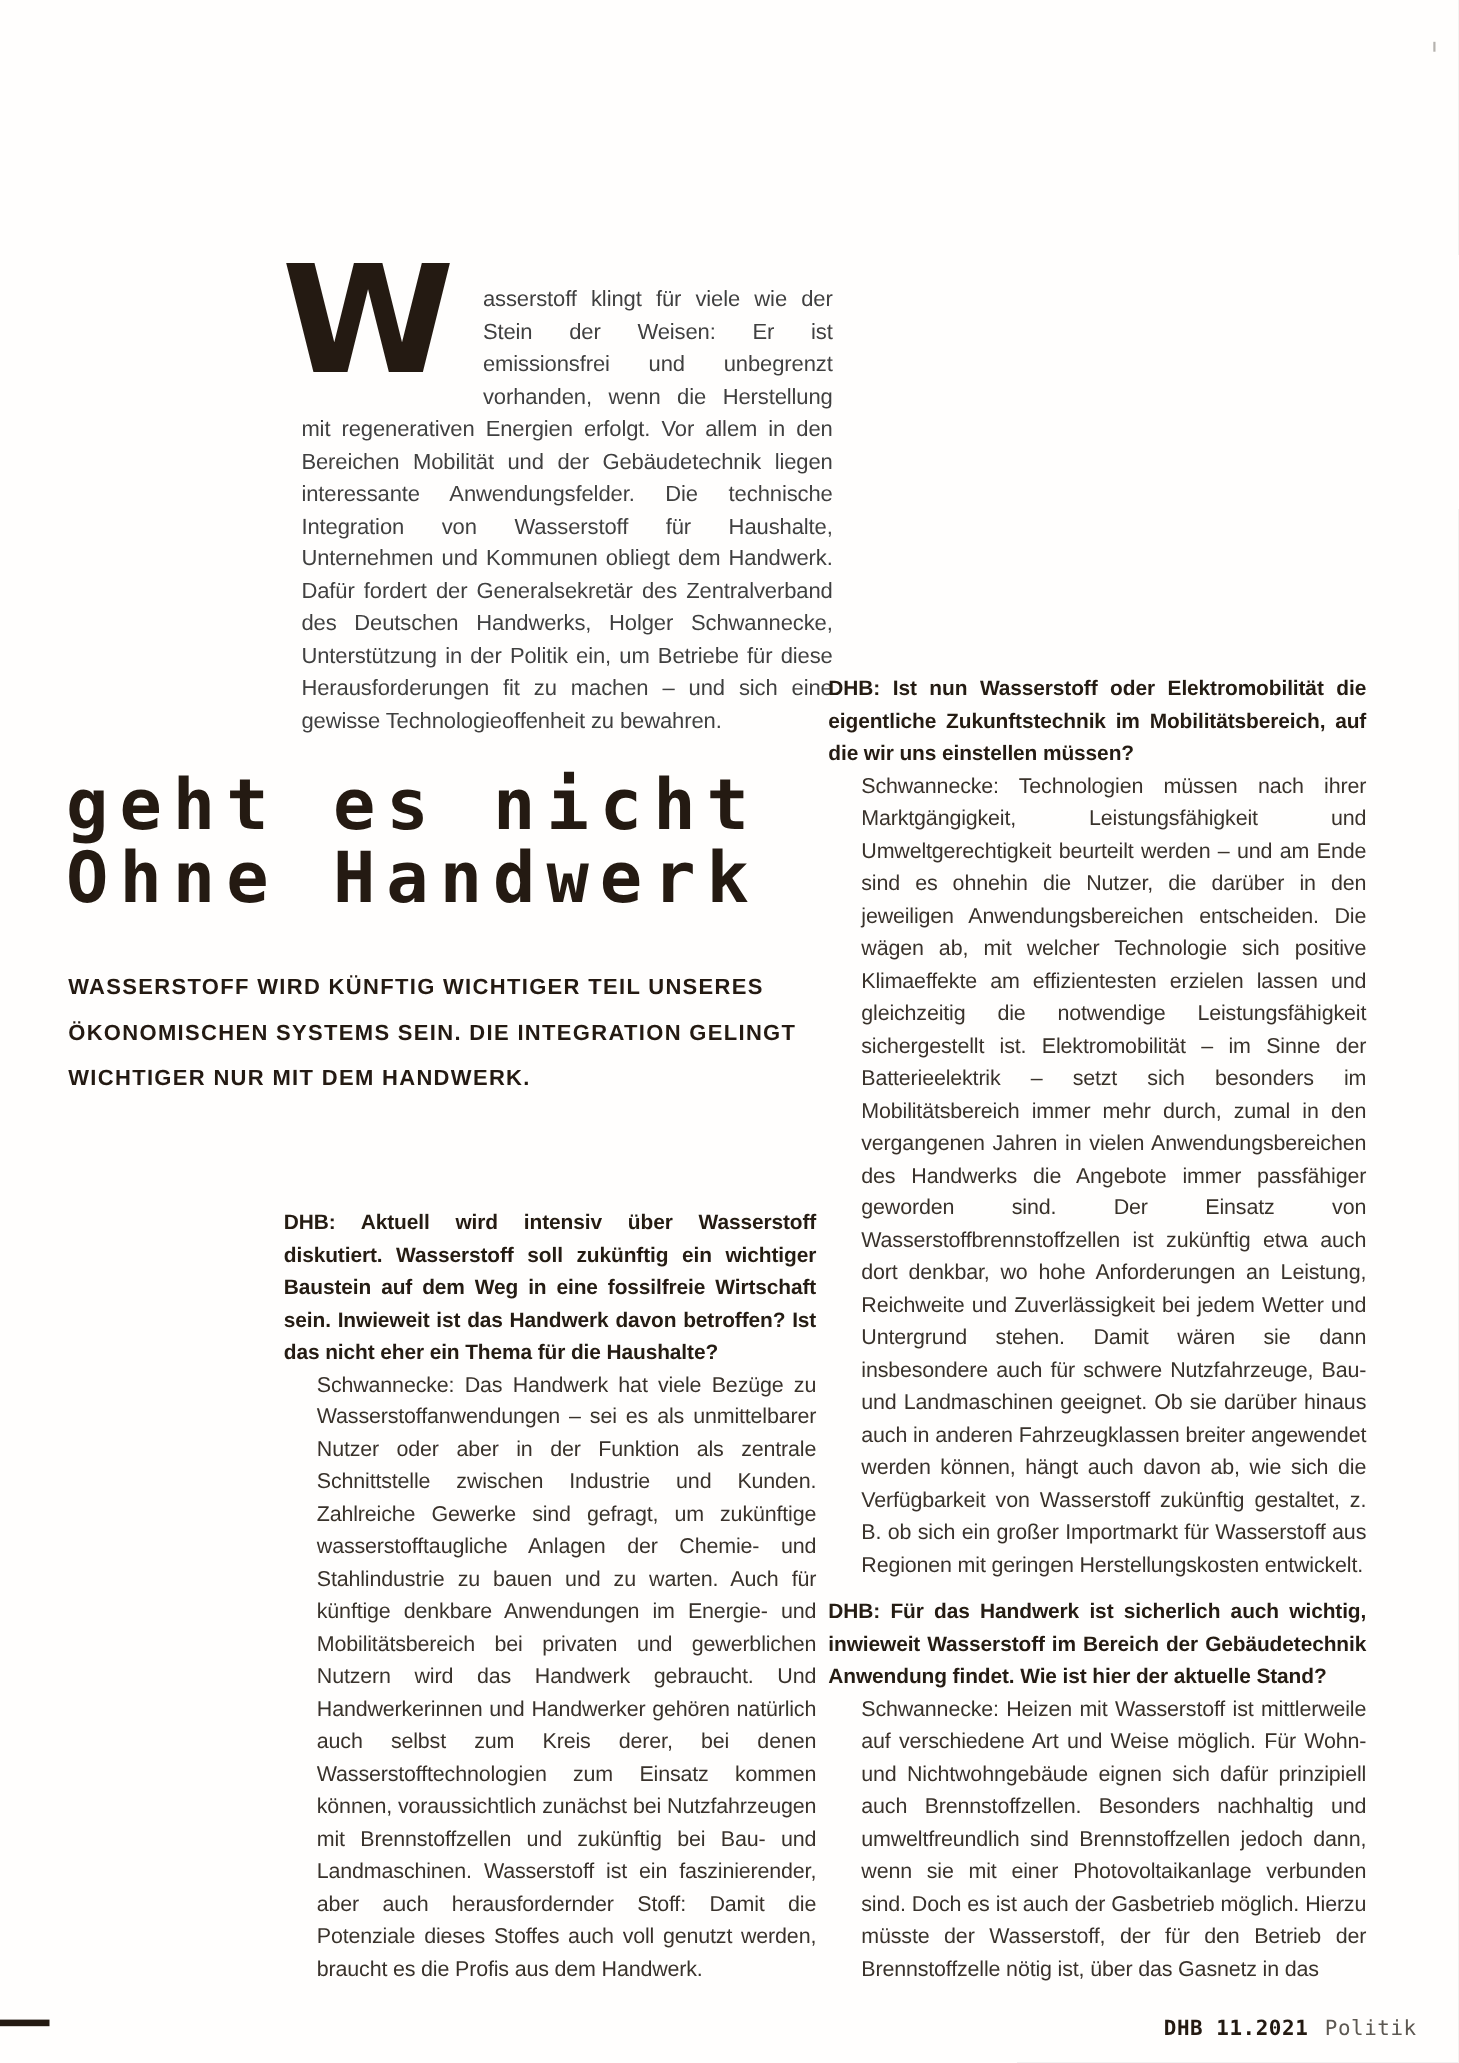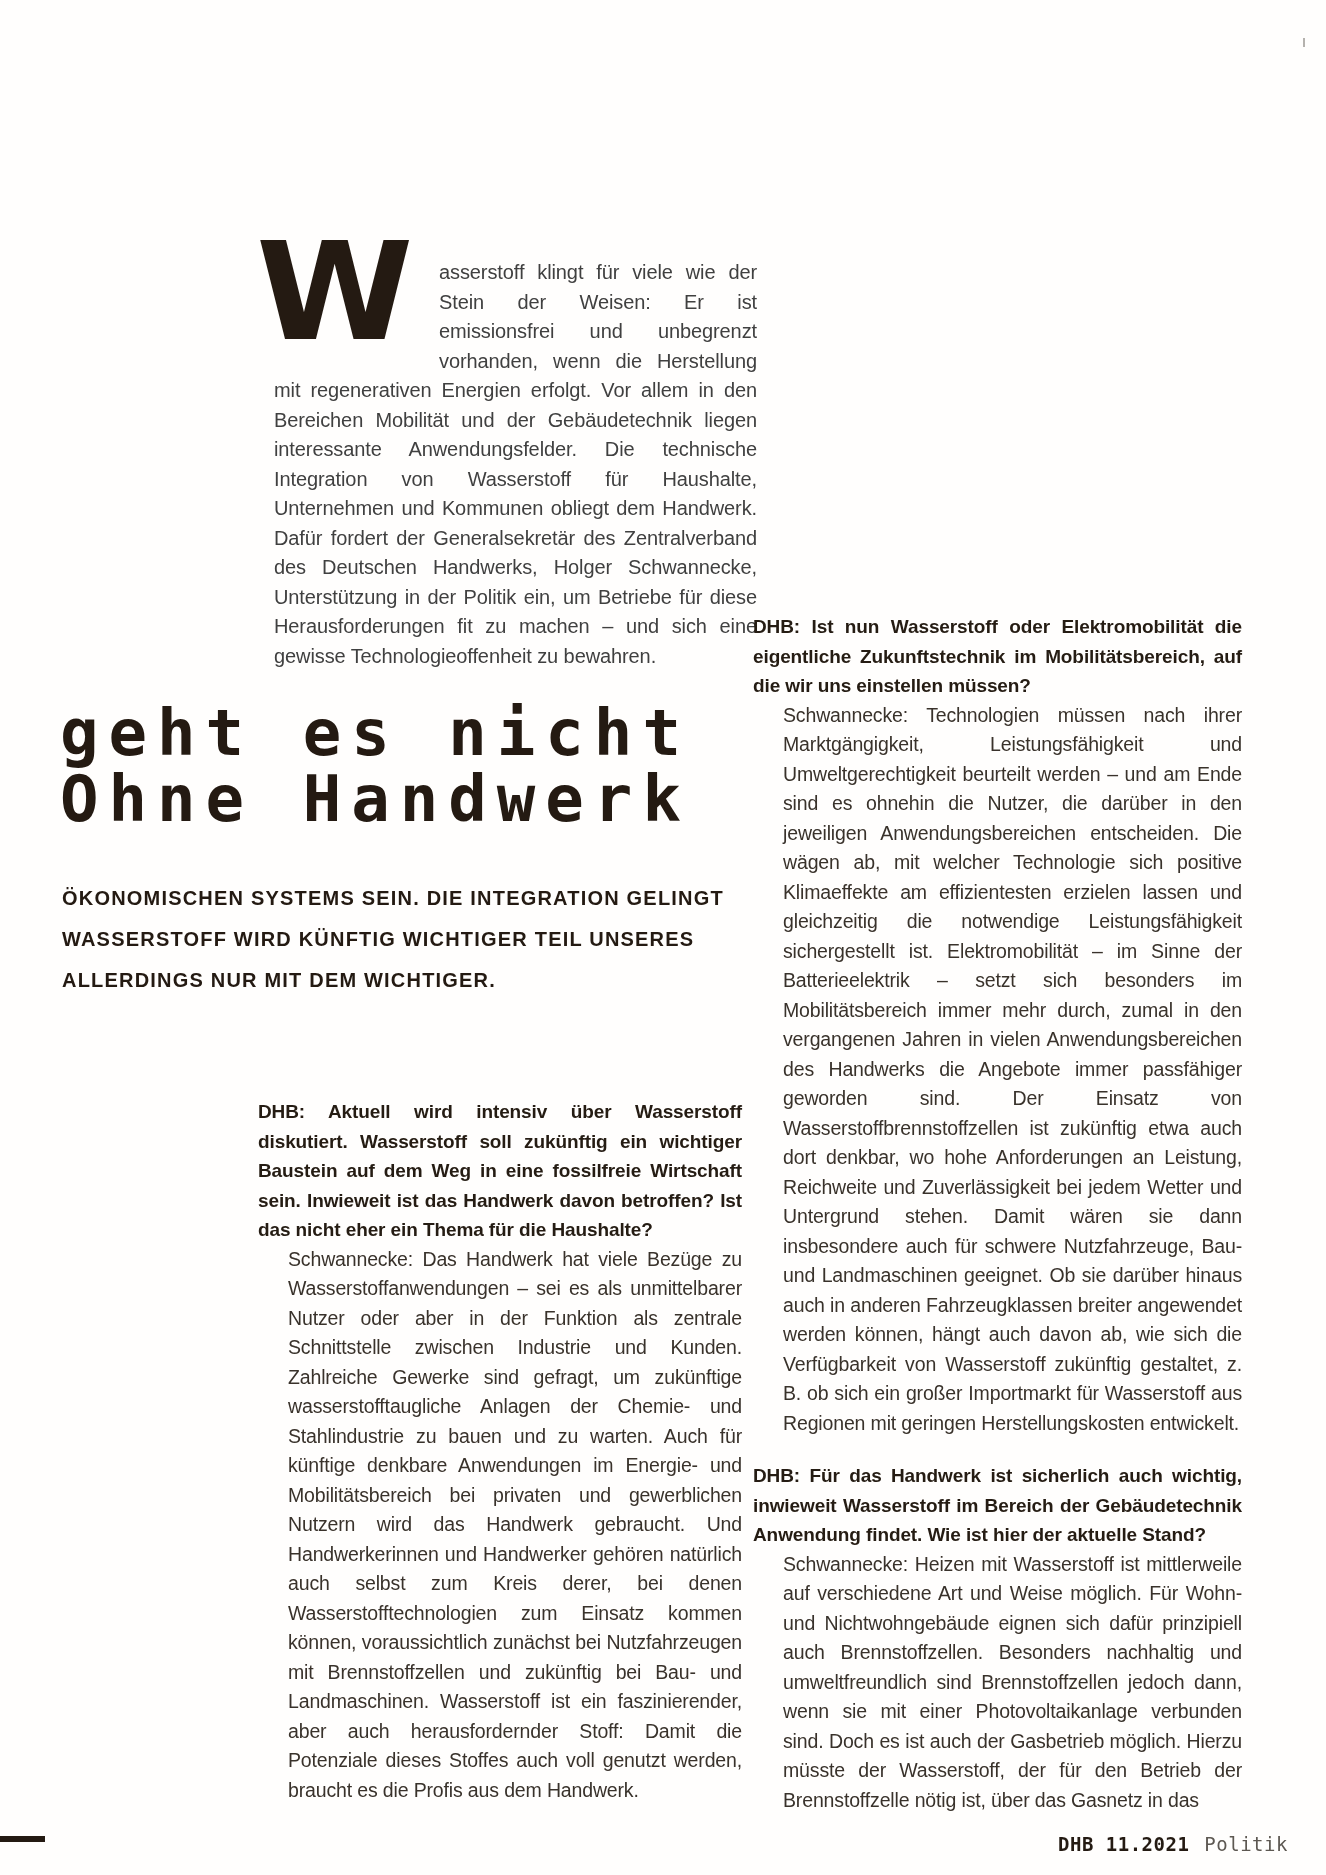--- a/index.html
+++ b/index.html
@@ -54,21 +54,21 @@
   .qa-right{
     position:absolute;left:753px;top:612px;width:489px;
   }
   .qa p{margin:0;}
   .question{
     font-weight:bold;
     font-size:19px;line-height:29.5px;letter-spacing:-0.1px;
     text-align:justify;
     color:#251c13;
   }
-  .question.q-follow{margin-top:23px;}
+  .question.q-follow{margin-top:13px;}
   .answer{
     margin-left:30px !important;
     font-size:19.5px;line-height:29.5px;letter-spacing:-0.15px;
     text-align:justify;
     color:#39322b;
   }
   
   .footer-rule{
     position:absolute;left:0;top:1836px;width:45px;height:6px;
     background:#241a12;
@@ -110,23 +110,23 @@
   <div class="intro">
     <span class="dropcap-spacer"></span><span>asserstoff klingt für viele wie der Stein der Weisen: Er ist emissionsfrei und unbegrenzt vorhanden, wenn die Herstellung mit regenerativen Energien erfolgt. Vor allem in den Bereichen Mobilität und der Gebäudetechnik liegen interessante Anwendungsfelder. Die technische Integration von Wasserstoff für Haushalte, Unternehmen und Kommunen obliegt dem Handwerk. Dafür fordert der Generalsekretär des Zentralverband des Deutschen Handwerks, Holger Schwannecke, Unterstützung in der Politik ein, um Betriebe für diese Herausforderungen fit zu machen – und sich eine gewisse Technologieoffenheit zu bewahren.</span>
   </div>
 
   <div class="headline">
     <div>geht es nicht</div>
     <div>Ohne Handwerk</div>
   </div>
 
   <div class="standfirst">
+    <div>WASSERSTOFF WIRD KÜNFTIG WICHTIGER TEIL UNSERES</div>
     <div>ÖKONOMISCHEN SYSTEMS SEIN. DIE INTEGRATION GELINGT</div>
-    <div>WASSERSTOFF WIRD KÜNFTIG WICHTIGER TEIL UNSERES</div>
-    <div>ALLERDINGS NUR MIT DEM WICHTIGER.</div>
+    <div>WICHTIGER NUR MIT DEM HANDWERK.</div>
   </div>
 
   <div class="qa qa-left">
     <p class="question">DHB: Aktuell wird intensiv über Wasserstoff diskutiert. Wasserstoff soll zukünftig ein wichtiger Baustein auf dem Weg in eine fossilfreie Wirtschaft sein. Inwieweit ist das Handwerk davon betroffen? Ist das nicht eher ein Thema für die Haushalte?</p>
     <p class="answer">Schwannecke: Das Handwerk hat viele Bezüge zu Wasserstoffanwendungen – sei es als unmittelbarer Nutzer oder aber in der Funktion als zentrale Schnittstelle zwischen Industrie und Kunden. Zahlreiche Gewerke sind gefragt, um zukünftige wasserstofftaugliche Anlagen der Chemie- und Stahlindustrie zu bauen und zu warten. Auch für künftige denkbare Anwendungen im Energie- und Mobilitätsbereich bei privaten und gewerblichen Nutzern wird das Handwerk gebraucht. Und Handwerkerinnen und Handwerker gehören natürlich auch selbst zum Kreis derer, bei denen Wasserstofftechnologien zum Einsatz kommen können, voraussichtlich zunächst bei Nutzfahrzeugen mit Brennstoffzellen und zukünftig bei Bau- und Landmaschinen. Wasserstoff ist ein faszinierender, aber auch herausfordernder Stoff: Damit die Potenziale dieses Stoffes auch voll genutzt werden, braucht es die Profis aus dem Handwerk.</p>
   </div>
 
   <div class="qa qa-right">
     <p class="question">DHB: Ist nun Wasserstoff oder Elektromobilität die eigentliche Zukunftstechnik im Mobilitätsbereich, auf die wir uns einstellen müssen?</p>
     <p class="answer">Schwannecke: Technologien müssen nach ihrer Marktgängigkeit, Leistungsfähigkeit und Umweltgerechtigkeit beurteilt werden – und am Ende sind es ohnehin die Nutzer, die darüber in den jeweiligen Anwendungsbereichen entscheiden. Die wägen ab, mit welcher Technologie sich positive Klimaeffekte am effizientesten erzielen lassen und gleichzeitig die notwendige Leistungsfähigkeit sichergestellt ist. Elektromobilität – im Sinne der Batterieelektrik – setzt sich besonders im Mobilitätsbereich immer mehr durch, zumal in den vergangenen Jahren in vielen Anwendungsbereichen des Handwerks die Angebote immer passfähiger geworden sind. Der Einsatz von Wasserstoffbrennstoffzellen ist zukünftig etwa auch dort denkbar, wo hohe Anforderungen an Leistung, Reichweite und Zuverlässigkeit bei jedem Wetter und Untergrund stehen. Damit wären sie dann insbesondere auch für schwere Nutzfahrzeuge, Bau- und Landmaschinen geeignet. Ob sie darüber hinaus auch in anderen Fahrzeugklassen breiter angewendet werden können, hängt auch davon ab, wie sich die Verfügbarkeit von Wasserstoff zukünftig gestaltet, z. B. ob sich ein großer Importmarkt für Wasserstoff aus Regionen mit geringen Herstellungskosten entwickelt.</p>

